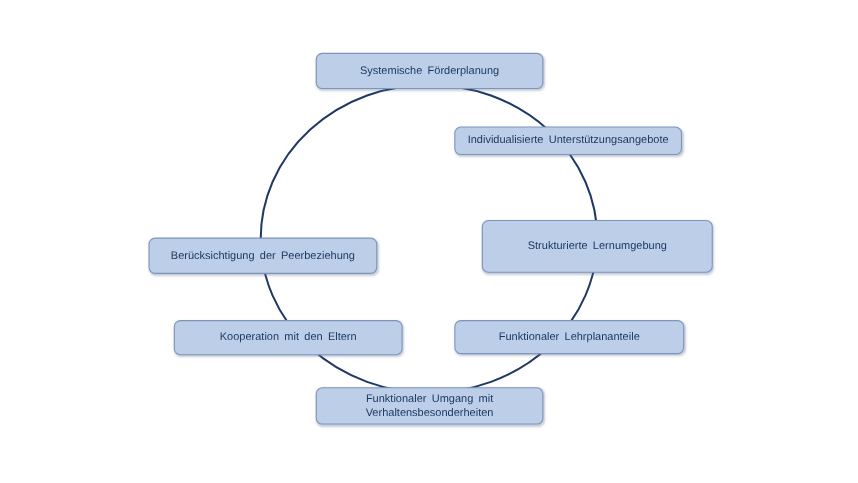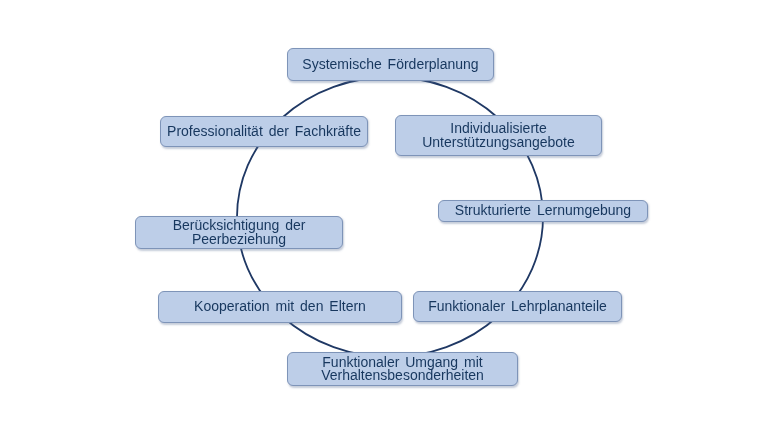--- a/index.html
+++ b/index.html
@@ -25,60 +25,57 @@
     box-sizing: border-box;
     display: flex;
     align-items: center;
     justify-content: center;
     text-align: center;
     background: var(--node-fill, #BDCEE8);
     border: 1.4px solid var(--node-border, #7E94B8);
     border-radius: 6px;
     box-shadow: 1px 1.5px 2px rgba(88, 110, 145, 0.35);
     color: var(--node-text, #17375E);
-    font-size: 14px;
+    font-size: 10px;
     line-height: 13.5px;
     word-spacing: 2px;
     padding: 1px 2px;
   }
 </style>
 </head>
 <body>
 
 <div class="canvas">
 
   <svg class="ring" width="780" height="439" viewBox="0 0 780 439" aria-hidden="true">
     <ellipse fill="none" cx="390" cy="217" rx="153" ry="140" stroke="#1F3864" stroke-width="1.8"></ellipse>
   </svg>
 
   <div class="node" style="left: 287px; top: 48px; width: 207px; height: 33px;">
     <span>Systemische Förderplanung</span>
   </div>
 
-  <div class="node" style="left: 160px; top: 116px; width: 208px; height: 31px;">
-    <span>Professionalität der Fachkräfte</span>
-  </div>
 
-  <div class="node" style="left: 395px; top: 115px; width: 207px; height: 41px;">
+  <div class="node" style="left: 413px; top: 115px; width: 207px; height: 26px;">
     <span>Individualisierte Unterstützungsangebote</span>
   </div>
 
   <div class="node" style="left: 135px; top: 200px; width: 208px; height: 33px; margin-top: 16px;">
     <span>Berücksichtigung der Peerbeziehung</span>
   </div>
 
-  <div class="node" style="left: 438px; top: 200px; width: 210px; height: 22px;">
+  <div class="node" style="left: 438px; top: 200px; width: 210px; height: 48px;">
     <span>Strukturierte Lernumgebung</span>
   </div>
 
-  <div class="node" style="left: 158px; top: 291px; width: 244px; height: 32px;">
+  <div class="node" style="left: 158px; top: 291px; width: 208px; height: 32px;">
     <span>Kooperation mit den Eltern</span>
   </div>
 
   <div class="node" style="left: 413px; top: 291px; width: 209px; height: 31px;">
     <span>Funktionaler Lehrplananteile</span>
   </div>
 
-  <div class="node" style="left: 287px; top: 352px; width: 231px; height: 34px;">
+  <div class="node" style="left: 287px; top: 352px; width: 207px; height: 34px;">
     <span>Funktionaler Umgang mit Verhaltensbesonderheiten</span>
   </div>
 
 </div>
 
 </body></html>

